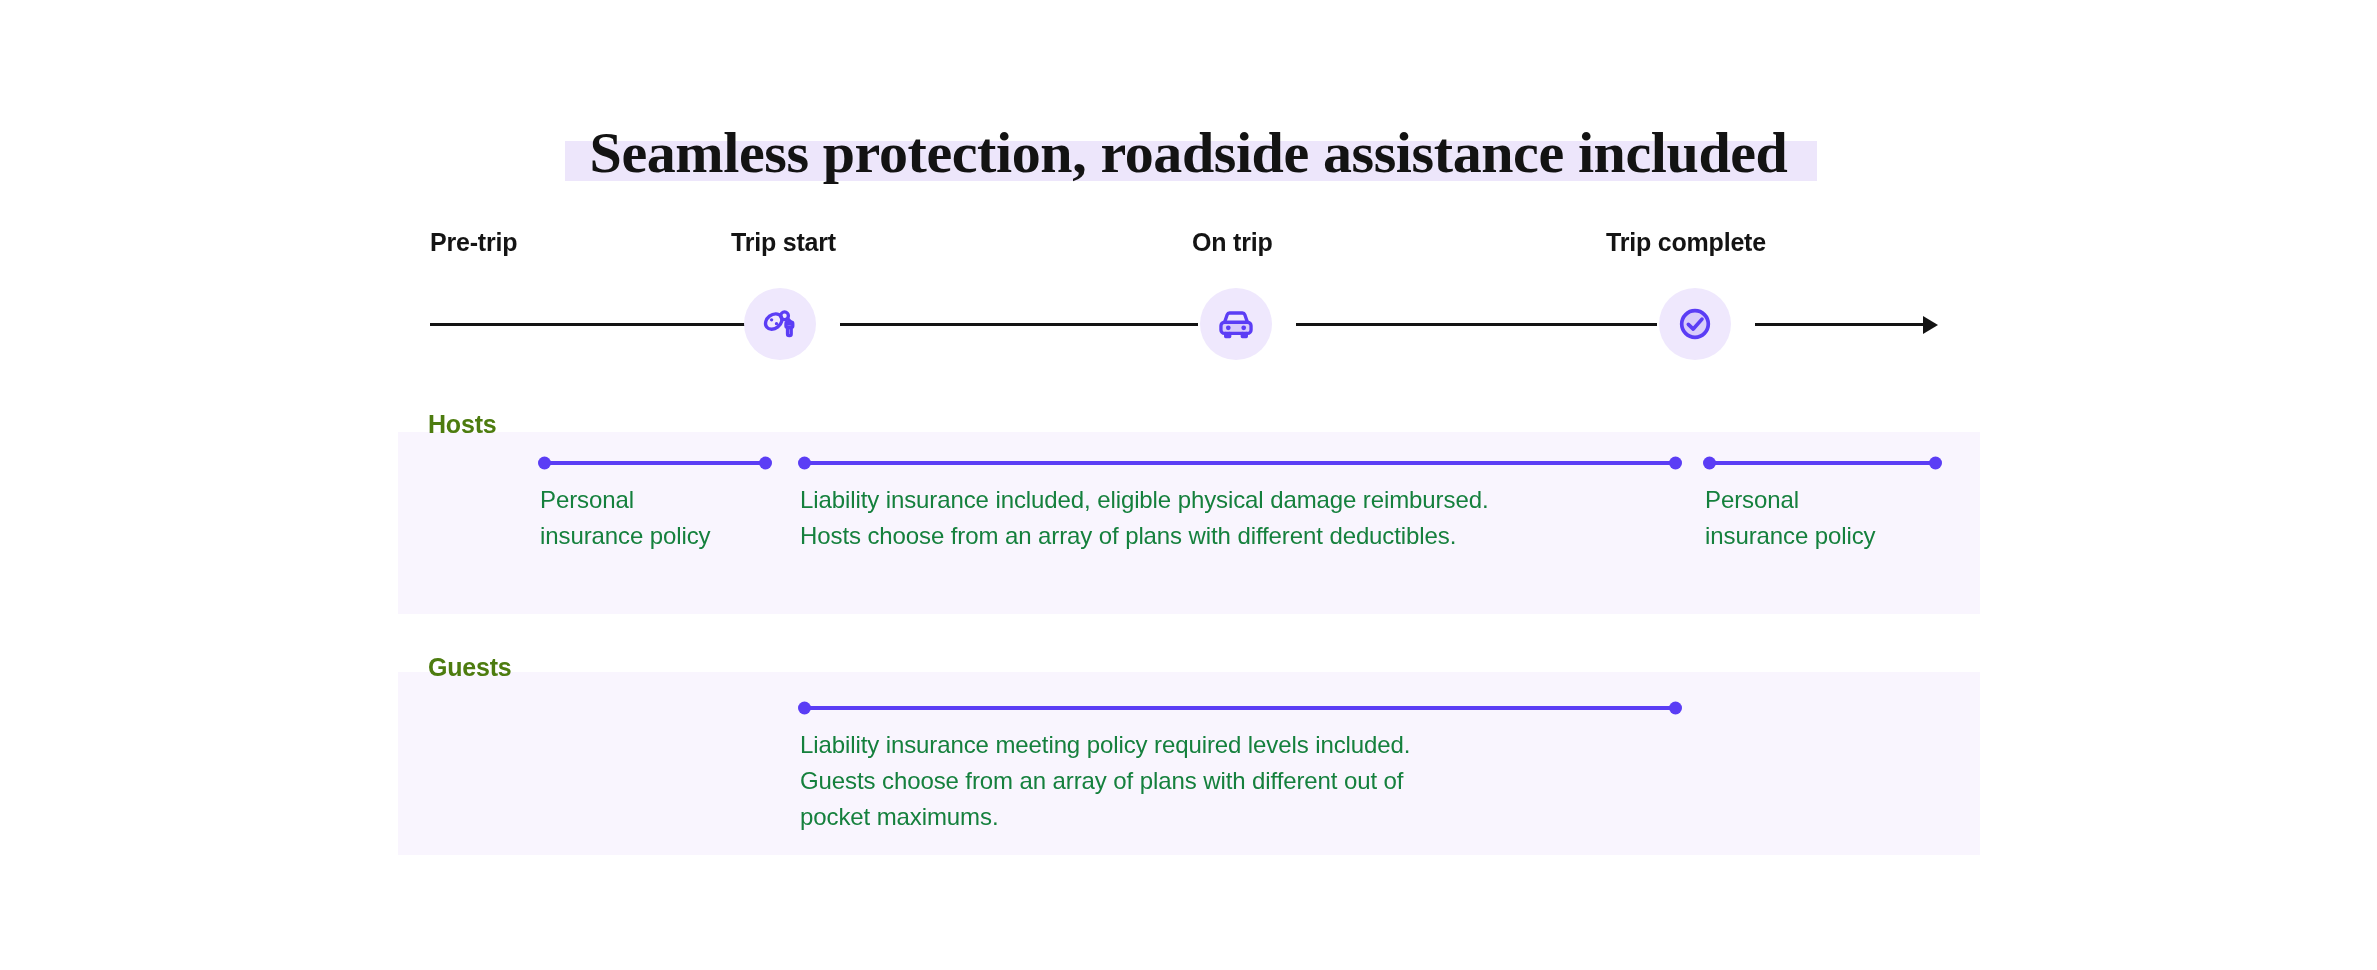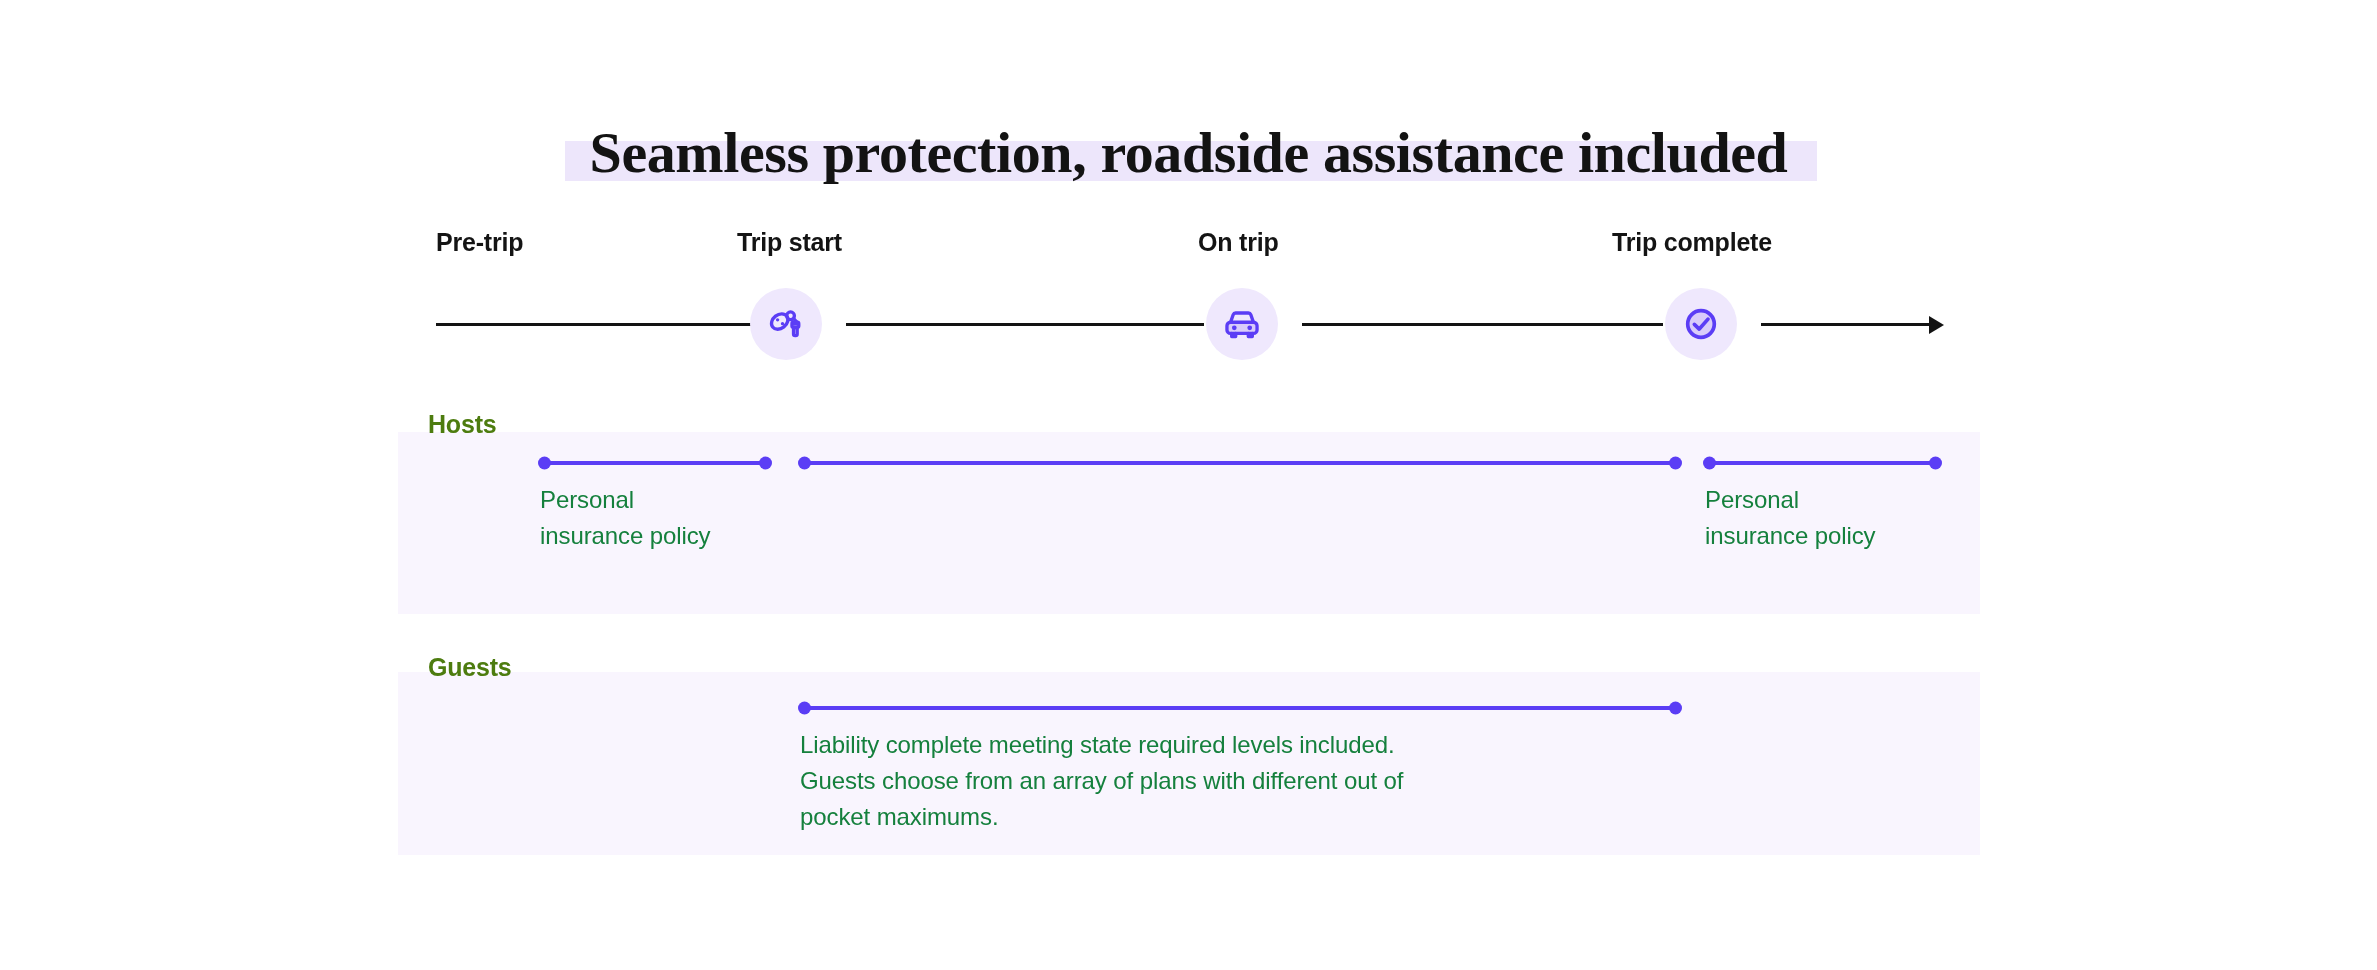--- a/index.html
+++ b/index.html
@@ -54,21 +54,21 @@
     letter-spacing: -0.4px;
     color: #131313;
     white-space: nowrap;
     transform: scaleX(0.97);
     transform-origin: center;
   }
 
   
   .timeline {
     position: absolute;
-    left: 8px;
+    left: 2px;
     top: 228px;
     width: 2014px;
     height: 130px;
   }
   .tl-label {
     position: absolute;
     font-size: 25px;
     font-weight: 700;
     color: #141414;
     letter-spacing: -0.2px;
@@ -212,26 +212,28 @@
   </div>
 
   <div class="row-label" style="left:428px; top:410px;">Hosts</div>
   <div class="panel" style="top:432px; height:182px;"></div>
 
   <div class="bar" style="left:540px; width:230px; top:461px;"></div>
   <div class="bar-text" style="left:540px; top:482px; width:240px;">Personal
 insurance policy</div>
 
   <div class="bar" style="left:800px; width:880px; top:461px;"></div>
+  <div class="bar-text" style="left:800px; top:482px; width:880px;">Liability insurance included, eligible physical damage reimbursed.
+Hosts choose from an array of plans with different deductibles.</div>
 
   <div class="bar" style="left:1705px; width:235px; top:461px;"></div>
   <div class="bar-text" style="left:1705px; top:482px; width:240px;">Personal
 insurance policy</div>
 
   <div class="row-label" style="left:428px; top:653px;">Guests</div>
   <div class="panel" style="top:672px; height:183px;"></div>
 
   <div class="bar" style="left:800px; width:880px; top:706px;"></div>
-  <div class="bar-text" style="left:800px; top:727px; width:760px;">Liability complete meeting state required levels included.
+  <div class="bar-text" style="left:800px; top:727px; width:760px;">Liability insurance meeting policy required levels included.
 Guests choose from an array of plans with different out of
 pocket maximums.</div>
 
 </div>
 
 </body></html>

